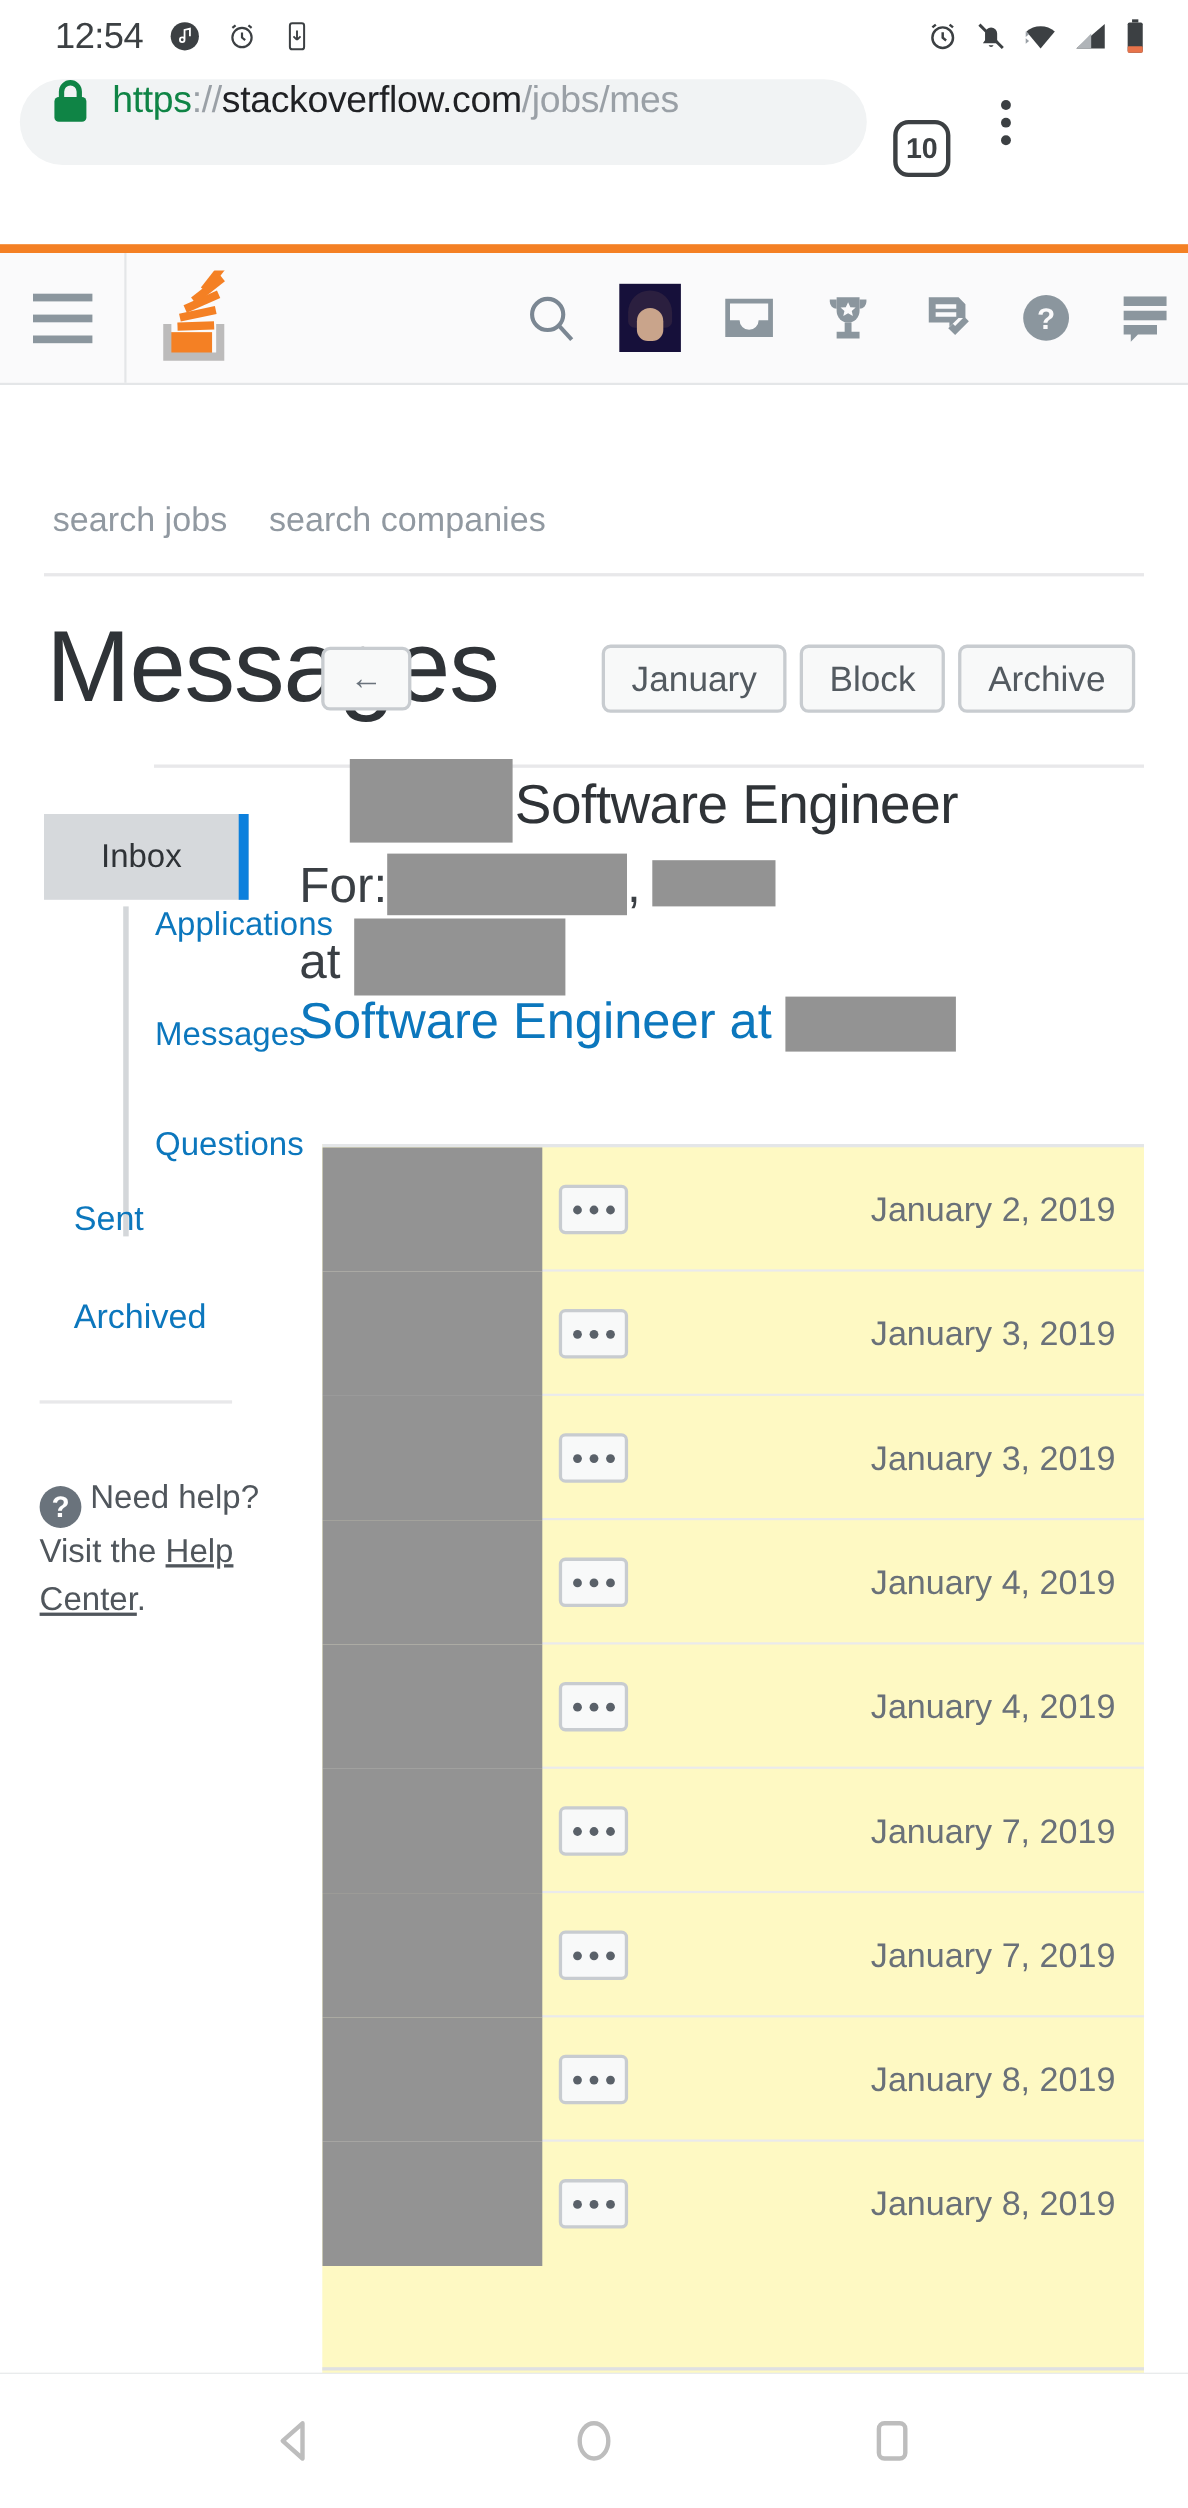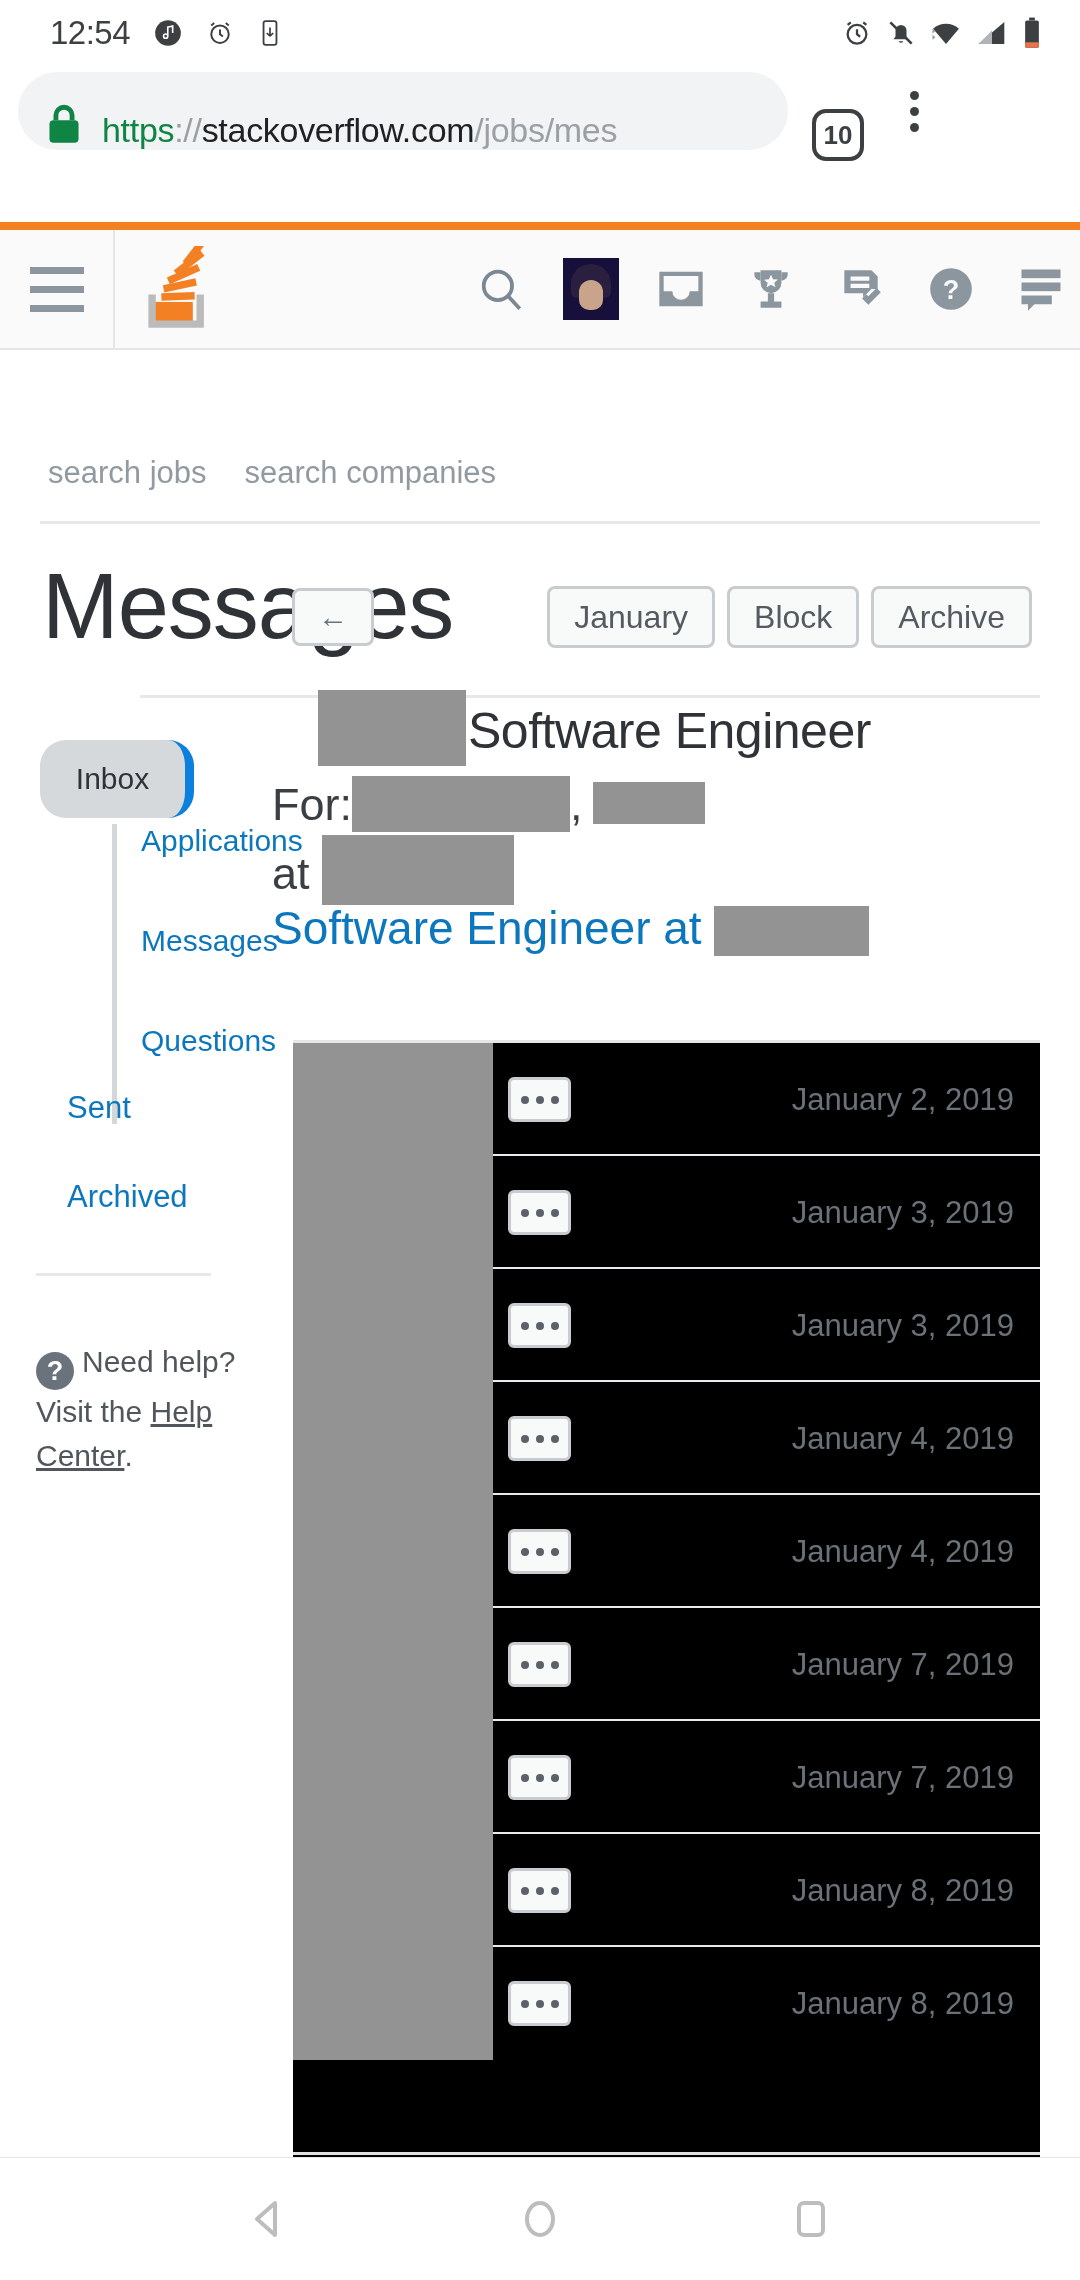--- a/index.html
+++ b/index.html
@@ -21,21 +21,21 @@
   .sb-icon { display: inline-flex; align-items: center; justify-content: center; }
 
   
   .omnibar {
     position: absolute; top: 66px; left: 0; width: 1080px; height: 90px;
     display: flex; align-items: center; background: #ffffff;
   }
   .urlpill {
     margin-left: 18px; width: 770px; height: 78px;
     background: #f1f3f4; border-radius: 40px;
-    display: flex; align-items: flex-end; padding: 0 28px;
+    display: flex; align-items: flex-start; padding: 0 28px;
   }
   .lock { margin-right: 20px; flex: none; }
   .urltext {
     font-size: 34px; color: #202124; white-space: nowrap;
     overflow: hidden; letter-spacing: -0.3px;
   }
   .urltext .scheme { color: #0f8445; }
   .urltext .dim { color: #9aa0a6; }
   .tabcount {
     margin-left: 24px; width: 52px; height: 52px;
@@ -109,23 +109,23 @@
     padding: 0 24px; height: 62px; display: flex; align-items: center;
     font-size: 32px; color: #535a60;
   }
   .rule-title {
     position: absolute; top: 695px; left: 140px; width: 900px; height: 3px; background: #e8e8ea;
   }
 
   
   .sidebar { position: absolute; left: 0; top: 740px; width: 290px; }
   .inboxtab {
-    position: absolute; left: 40px; top: 0; width: 154px; height: 78px;
+    position: absolute; left: 40px; top: 0; width: 186px; height: 78px;
     background: #d6d9dc; display: flex; align-items: center; justify-content: center;
-    font-size: 30px; color: #2f3337; border-right: 9px solid #0c80dd; border-radius: 26px;
+    font-size: 30px; color: #2f3337; border-right: 9px solid #0c80dd;
   }
   .subnav {
     position: absolute; left: 112px; top: 84px; width: 180px;
     border-left: 5px solid #d4d7da; padding-left: 24px;
   }
   .subnav a {
     display: block; font-size: 30px; color: #0c77bd; text-decoration: none;
     margin-bottom: 66px; white-space: nowrap;
   }
   .rootnav { position: absolute; left: 67px; top: 350px; }
@@ -161,21 +161,21 @@
   .redact { display: inline-block; background: #939393; vertical-align: middle; }
   .r1 { width: 148px; height: 76px; margin-right: 2px; vertical-align: -18px; }
   .r2 { width: 192px; height: 70px; vertical-align: -16px; }
   .r3 { width: 218px; height: 56px; vertical-align: -12px; }
   .r4 { width: 112px; height: 42px; vertical-align: -4px; }
   .r5 { width: 155px; height: 50px; vertical-align: -12px; }
 
   
   .msglist {
     position: absolute; left: 293px; top: 1040px; width: 747px; height: 1118px;
-    background: #000000; border-top: 3px solid #e4e6e8; overflow: hidden;
+    background: #fef9c3; border-top: 3px solid #e4e6e8; overflow: hidden;
   }
   .msgrow {
     position: relative; height: 113px; border-bottom: 2px solid #eaeaec;
     display: flex; align-items: center;
   }
   .msgrow:last-child { border-bottom: none; }
   .row-redact {
     position: absolute; left: 0; top: 0; width: 200px; height: 113px; background: #939393;
   }
   .dots {

